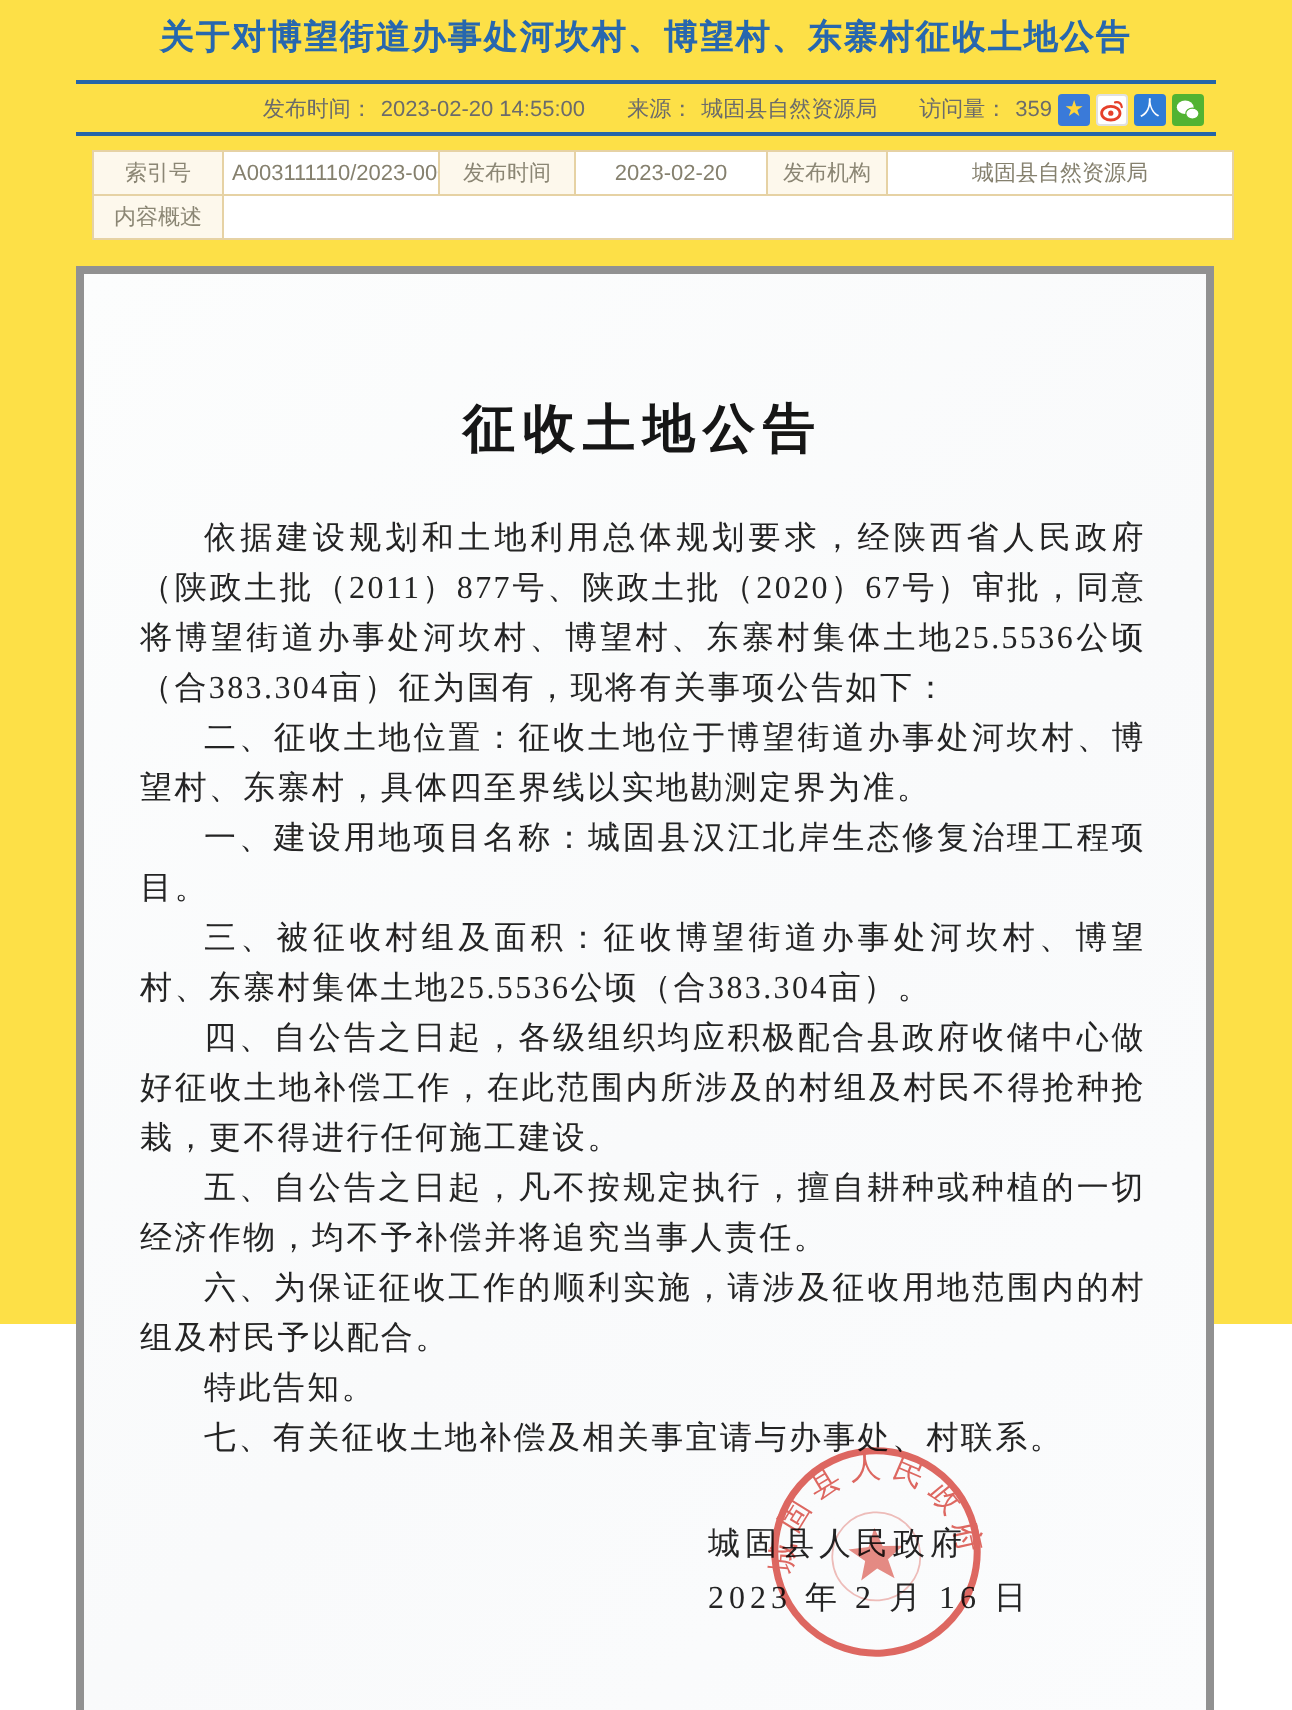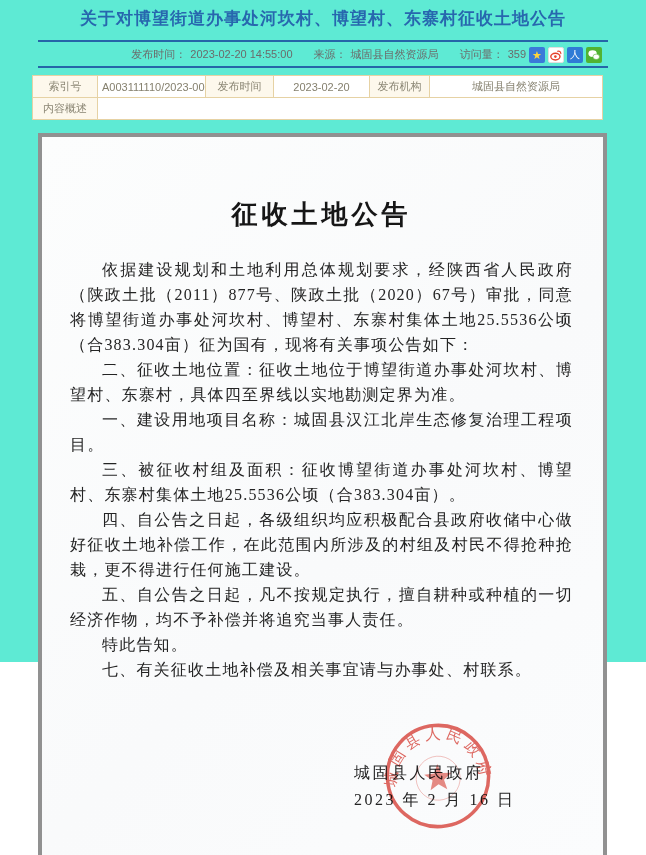--- a/index.html
+++ b/index.html
@@ -8,21 +8,21 @@
     width: 646px;
     height: 855px;
     overflow: hidden;
     background: #ffffff;
     font-family: "Liberation Sans", sans-serif;
   }
   .page {
     position: relative;
     width: 646px;
     height: 662px;
-    background: #5eead4;
+    background: #fde047;
   }
 
   
   .article-title {
     position: absolute;
     top: 7px;
     left: 0;
     width: 646px;
     text-align: center;
     font-size: 17px;
@@ -72,21 +72,21 @@
   }
   .icon-qzone { background: #3a7ad9; color: #ffd53d; }
   .icon-weibo { background: #ffffff; border: 1px solid #e0e0e0; }
   .icon-renren { background: #2f7bd6; color: #ffffff; font-size: 10px; }
   .icon-wechat { background: #52b332; }
 
   
   .info-table {
     position: absolute;
     top: 75px;
-    left: 32px;
+    left: 46px;
     width: 570px;
     border-collapse: collapse;
     table-layout: fixed;
     font-size: 11px;
     color: #8b8674;
     border-radius: 13px;
   }
   .info-table td {
     border: 1px solid #e6d2a4;
     height: 21px;
@@ -212,20 +212,21 @@
   <div class="scan">
     <div class="doc-inner">
       <div class="doc-title">征收土地公告</div>
       <div class="doc-body">
         <p>依据建设规划和土地利用总体规划要求，经陕西省人民政府（陕政土批（2011）877号、陕政土批（2020）67号）审批，同意将博望街道办事处河坎村、博望村、东寨村集体土地25.5536公顷（合383.304亩）征为国有，现将有关事项公告如下：</p>
         <p>二、征收土地位置：征收土地位于博望街道办事处河坎村、博望村、东寨村，具体四至界线以实地勘测定界为准。</p>
         <p>一、建设用地项目名称：城固县汉江北岸生态修复治理工程项目。</p>
         <p>三、被征收村组及面积：征收博望街道办事处河坎村、博望村、东寨村集体土地25.5536公顷（合383.304亩）。</p>
         <p>四、自公告之日起，各级组织均应积极配合县政府收储中心做好征收土地补偿工作，在此范围内所涉及的村组及村民不得抢种抢栽，更不得进行任何施工建设。</p>
         <p>五、自公告之日起，凡不按规定执行，擅自耕种或种植的一切经济作物，均不予补偿并将追究当事人责任。</p>
+        <p>六、为保证征收工作的顺利实施，请涉及征收用地范围内的村组及村民予以配合。</p>
         <p>特此告知。</p>
         <p>七、有关征收土地补偿及相关事宜请与办事处、村联系。</p>
       </div>
     </div>
 
     <div class="signature">
       <div>城固县人民政府</div>
       <div>2023 年 2 月 16 日</div>
     </div>
 

